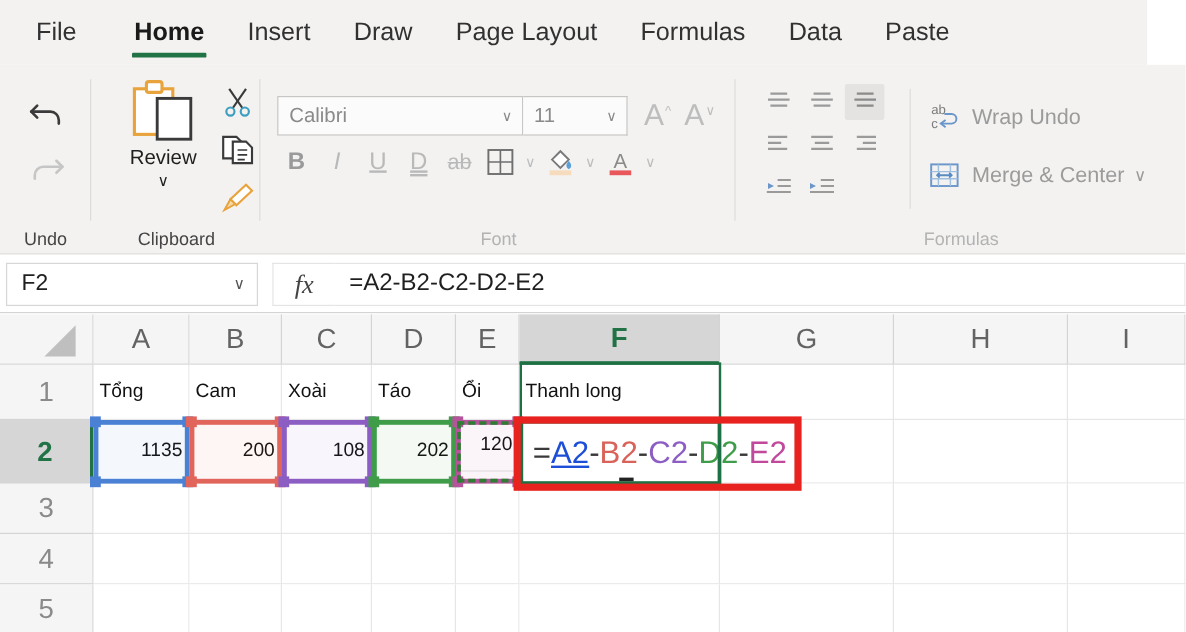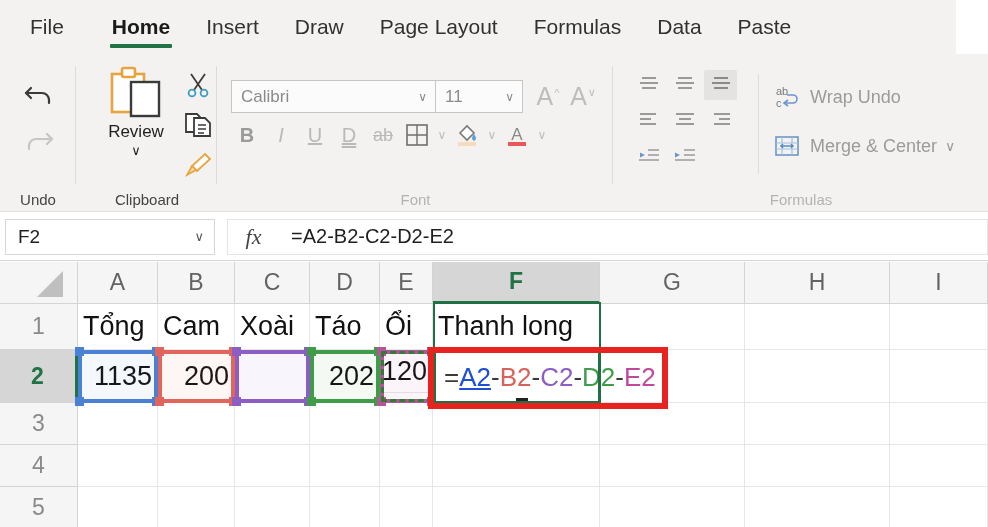--- a/index.html
+++ b/index.html
@@ -198,21 +198,21 @@
   .rowhead.sel {
     background: #d6d6d6; color: #217346; font-weight: bold;
     border-right: 3px solid #217346;
   }
 
   .gcell {
     position: absolute;
     border-right: 1px solid #e6e6e6; border-bottom: 1px solid #e6e6e6;
     background: #fff;
     display: flex; align-items: center;
-    font-size: 27px; color: #111;
+    font-size: 16px; color: #111;
     padding: 0 5px;
     overflow: visible;
     cursor: cell;
     white-space: nowrap;
   }
   .gcell.rt { justify-content: flex-end; }
 
   
   .prec {
     position: absolute;
@@ -494,20 +494,21 @@
     <div class="gcell" style="left:235px;top:42px;width:75px;height:46px;">Xoài</div>
     <div class="gcell" style="left:310px;top:42px;width:70px;height:46px;">Táo</div>
     <div class="gcell" style="left:380px;top:42px;width:53px;height:46px;">Ổi</div>
     <div class="gcell" style="left:433px;top:42px;width:167px;height:46px;">Thanh long</div>
     <div class="gcell" style="left:600px;top:42px;width:145px;height:46px;"></div>
     <div class="gcell" style="left:745px;top:42px;width:145px;height:46px;"></div>
     <div class="gcell" style="left:890px;top:42px;width:98px;height:46px;"></div>
 
     <div class="gcell rt" style="left:78px;top:88px;width:80px;height:53px;">1135</div>
     <div class="gcell rt" style="left:158px;top:88px;width:77px;height:53px;">200</div>
+    <div class="gcell rt" style="left:235px;top:88px;width:75px;height:53px;">108</div>
     <div class="gcell rt" style="left:310px;top:88px;width:70px;height:53px;">202</div>
     <div class="gcell rt" style="left:380px;top:88px;width:53px;height:43px;">120</div>
     <div class="gcell" style="left:433px;top:88px;width:167px;height:53px;"></div>
     <div class="gcell" style="left:600px;top:88px;width:145px;height:53px;"></div>
     <div class="gcell" style="left:745px;top:88px;width:145px;height:53px;"></div>
     <div class="gcell" style="left:890px;top:88px;width:98px;height:53px;"></div>
 
     <div class="gcell" style="left:78px;top:141px;width:80px;height:42px;"></div>
     <div class="gcell" style="left:158px;top:141px;width:77px;height:42px;"></div>
     <div class="gcell" style="left:235px;top:141px;width:75px;height:42px;"></div>

